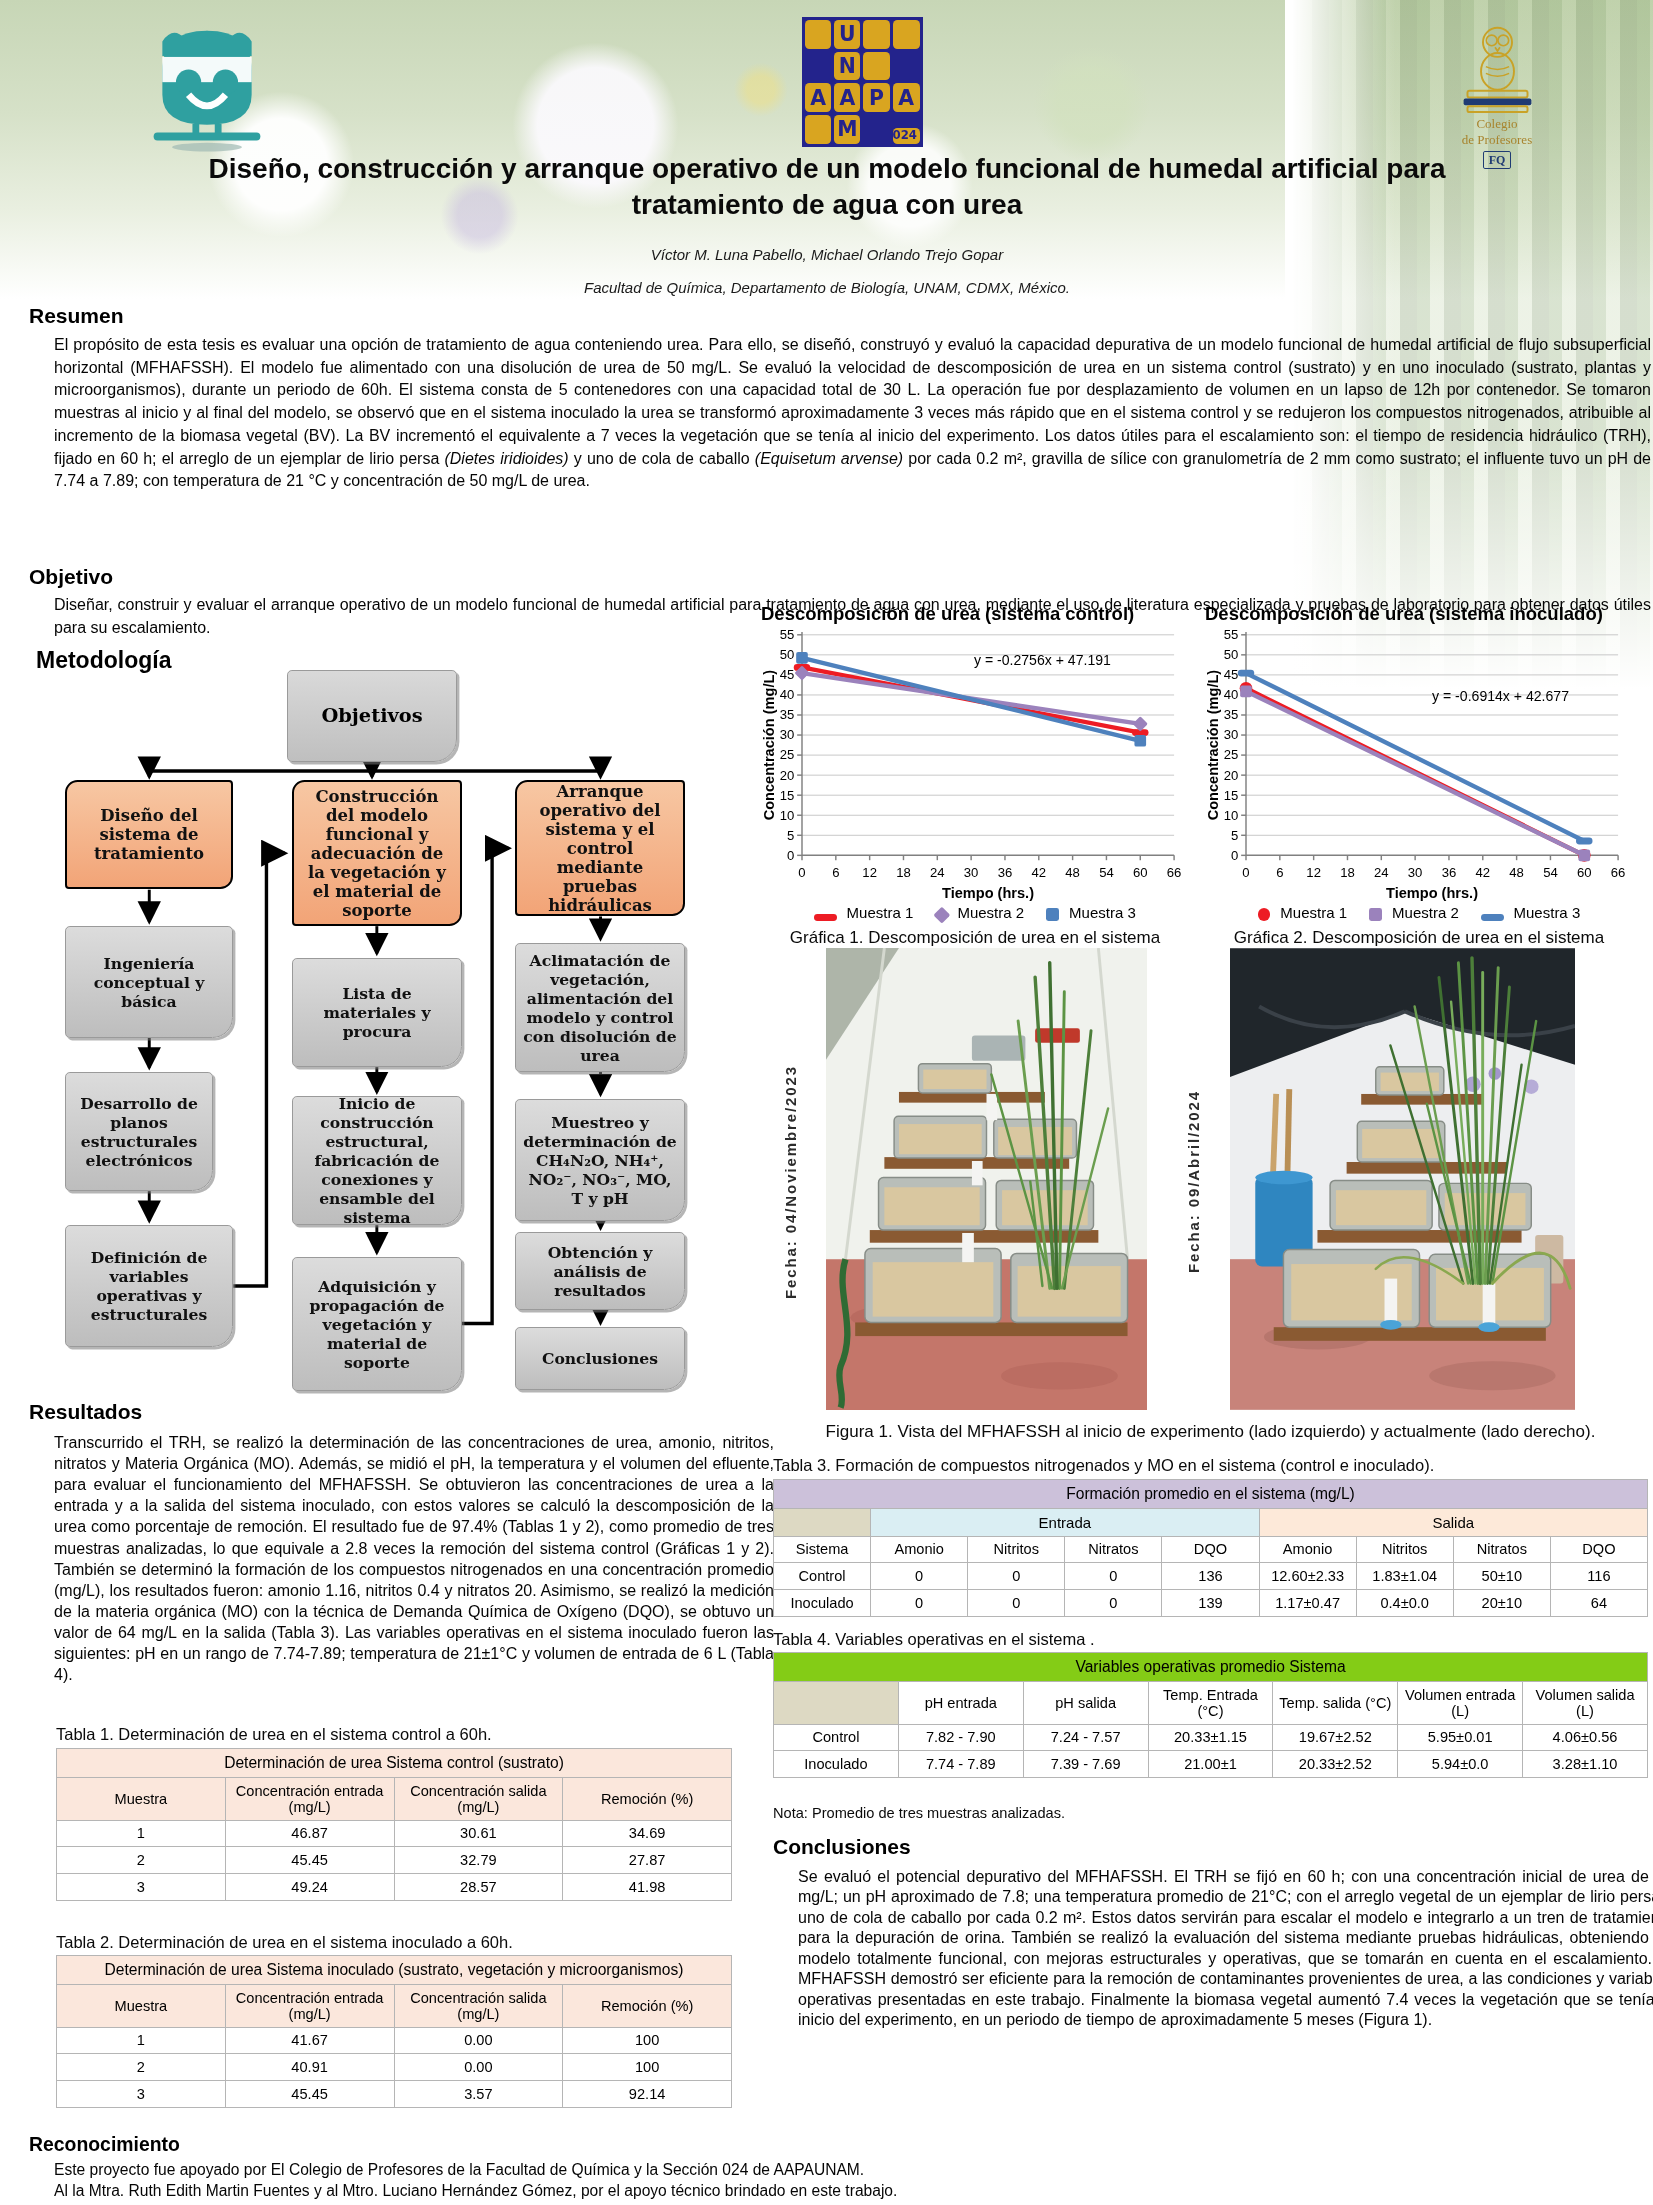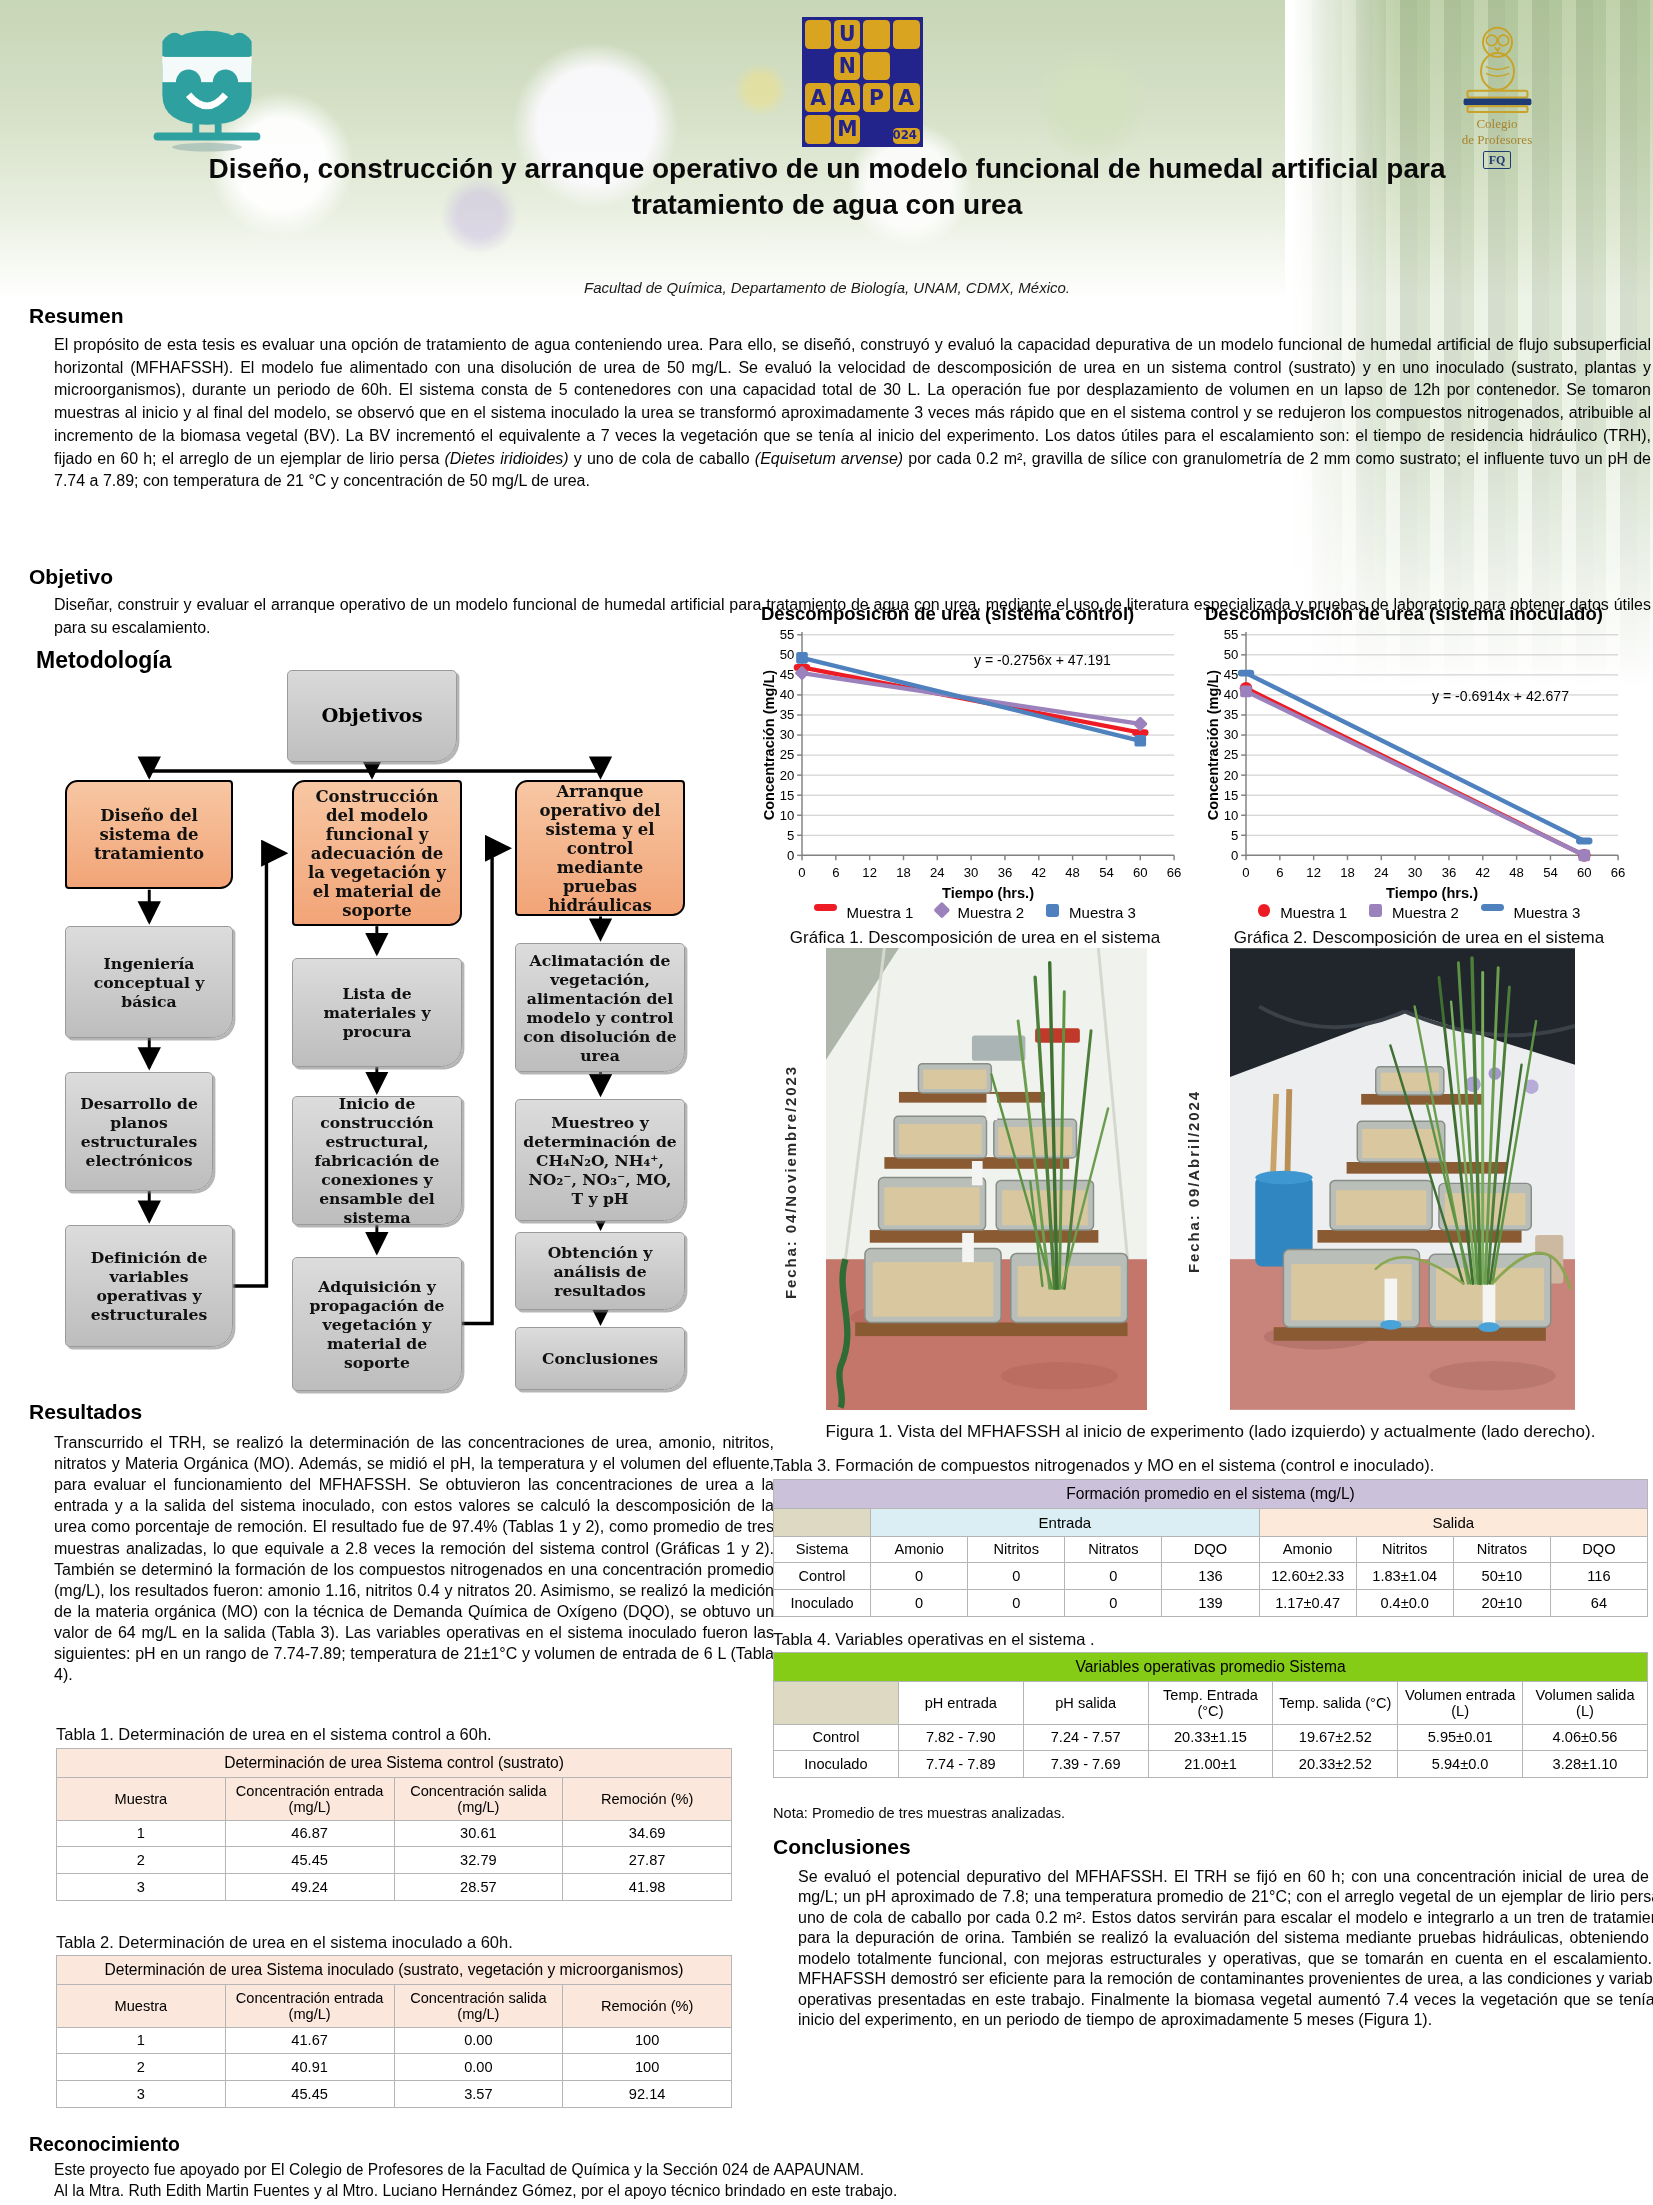--- a/index.html
+++ b/index.html
@@ -50,21 +50,21 @@
   .fbox.gray{background:linear-gradient(180deg,#dcdcdc,#bdbdbd);border:1.5px solid #9a9a9a;
     border-radius:4.9px 4.9px 20.4px 4.9px;box-shadow:2.4px 2.4px 0 rgba(120,120,120,.55);font-size:16px;color:#111;}
   .fbox.orange{background:linear-gradient(180deg,#f7c7a3,#f2a477);border:2.4px solid #000;
     border-radius:12.6px 3.9px 12.6px 3.9px;font-size:16.5px;color:#111;}
   .fbox.root{background:linear-gradient(180deg,#d9d9d9,#bfbfbf);border:1.5px solid #9a9a9a;
     border-radius:4.9px 4.9px 23px 4.9px;box-shadow:2.4px 2.4px 0 rgba(120,120,120,.55);font-size:19.4px;}
   
   .chart{position:absolute;width:428px;}
   .chart-title{text-align:left;font-size:18.5px;font-weight:bold;margin-bottom:3px;}
   .legend{display:flex;justify-content:center;gap:22.4px;margin-top:1px;font-size:15px;}
-  .legend .item{display:flex;align-items:flex-start;gap:10px;}
+  .legend .item{display:flex;align-items:flex-end;gap:10px;}
   .mk{display:inline-block;}
   .mk.dash{width:22.4px;height:6.8px;border-radius:3.4px;}
   .mk.square{width:12.6px;height:12.6px;border-radius:2.4px;}
   .mk.diamond{width:11.7px;height:11.7px;transform:rotate(45deg);border-radius:1.9px;}
   .mk.circle{width:12.6px;height:12.6px;border-radius:50%;}
   .chart-cap{text-align:center;font-size:17px;margin-top:6.8px;color:#0a0a0a;}
   
   .photo-label{position:absolute;writing-mode:vertical-rl;transform:rotate(180deg);
     font-size:15px;font-weight:bold;letter-spacing:1.9px;color:#2b2b2b;text-align:center;}
   .figcap{position:absolute;text-align:center;font-size:17px;color:#0a0a0a;}
@@ -136,20 +136,21 @@
       <rect x="58" y="142" width="124" height="14" rx="4" stroke="#c9a227" stroke-width="4" fill="none"></rect>
       <rect x="50" y="158" width="140" height="14" rx="4" fill="#1f3b73"></rect>
       <rect x="58" y="174" width="124" height="12" rx="4" stroke="#c9a227" stroke-width="4" fill="none"></rect>
     </svg>
     <div class="colegio-txt">Colegio</div>
     <div class="colegio-txt">de Profesores</div>
     <span class="colegio-fq">FQ</span>
   </div>
 
   <div class="title">Diseño, construcción y arranque operativo de un modelo funcional de humedal artificial para tratamiento de agua con urea</div>
+  <div class="authors">Víctor M. Luna Pabello, Michael Orlando Trejo Gopar</div>
   <div class="affil">Facultad de Química, Departamento de Biología, UNAM, CDMX, México.</div>
 
   <div class="sec-h" style="left:29px;top:304px;">Resumen</div>
   <div class="body-txt" style="left:29px;top:334px;width:1597px;"><span>El propósito de esta tesis es evaluar una opción de tratamiento de agua conteniendo urea. Para ello, se diseñó, construyó y evaluó la capacidad depurativa de un modelo funcional de humedal artificial de flujo subsuperficial horizontal (MFHAFSSH). El modelo fue alimentado con una disolución de urea de 50 mg/L. Se evaluó la velocidad de descomposición de urea en un sistema control (sustrato) y en uno inoculado (sustrato, plantas y microorganismos), durante un periodo de 60h. El sistema consta de 5 contenedores con una capacidad total de 30 L. La operación fue por desplazamiento de volumen en un lapso de 12h por contenedor. Se tomaron muestras al inicio y al final del modelo, se observó que en el sistema inoculado la urea se transformó aproximadamente 3 veces más rápido que en el sistema control y se redujeron los compuestos nitrogenados, atribuible al incremento de la biomasa vegetal (BV). La BV incrementó el equivalente a 7 veces la vegetación que se tenía al inicio del experimento. Los datos útiles para el escalamiento son: el tiempo de residencia hidráulico (TRH), fijado en 60 h; el arreglo de un ejemplar de lirio persa </span><i>(Dietes iridioides)</i><span> y  uno de cola de caballo </span><i>(Equisetum arvense)</i><span> por  cada 0.2 m², gravilla de sílice con granulometría de 2 mm como sustrato; el influente tuvo un pH de 7.74 a 7.89; con temperatura  de 21 °C y concentración de 50 mg/L de urea.</span></div>
 
   <div class="sec-h" style="left:29px;top:565px;">Objetivo</div>
   <div class="body-txt" style="left:29px;top:594px;width:1597px;">Diseñar, construir y evaluar el arranque operativo de un modelo funcional de humedal artificial para tratamiento de agua con urea, mediante el uso de literatura especializada y pruebas de laboratorio para obtener datos útiles para su escalamiento.</div>
 
   <div class="sec-h" style="left:36px;top:647px;font-size:23px;">Metodología</div>
 

